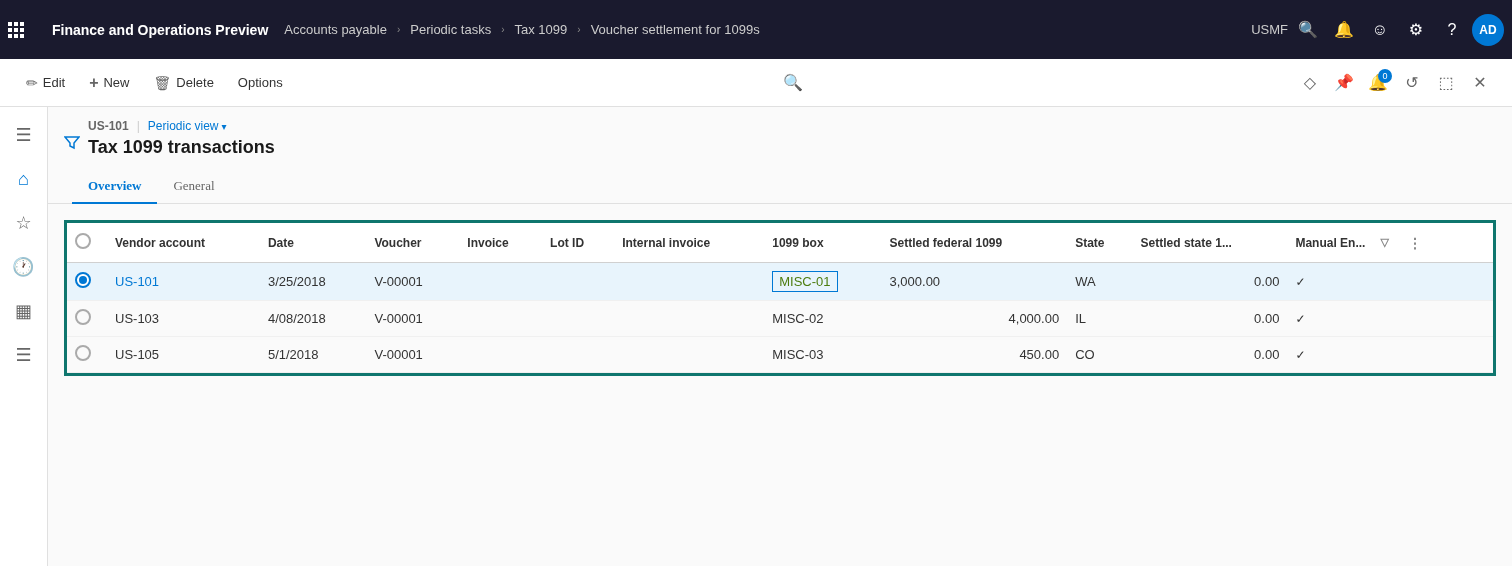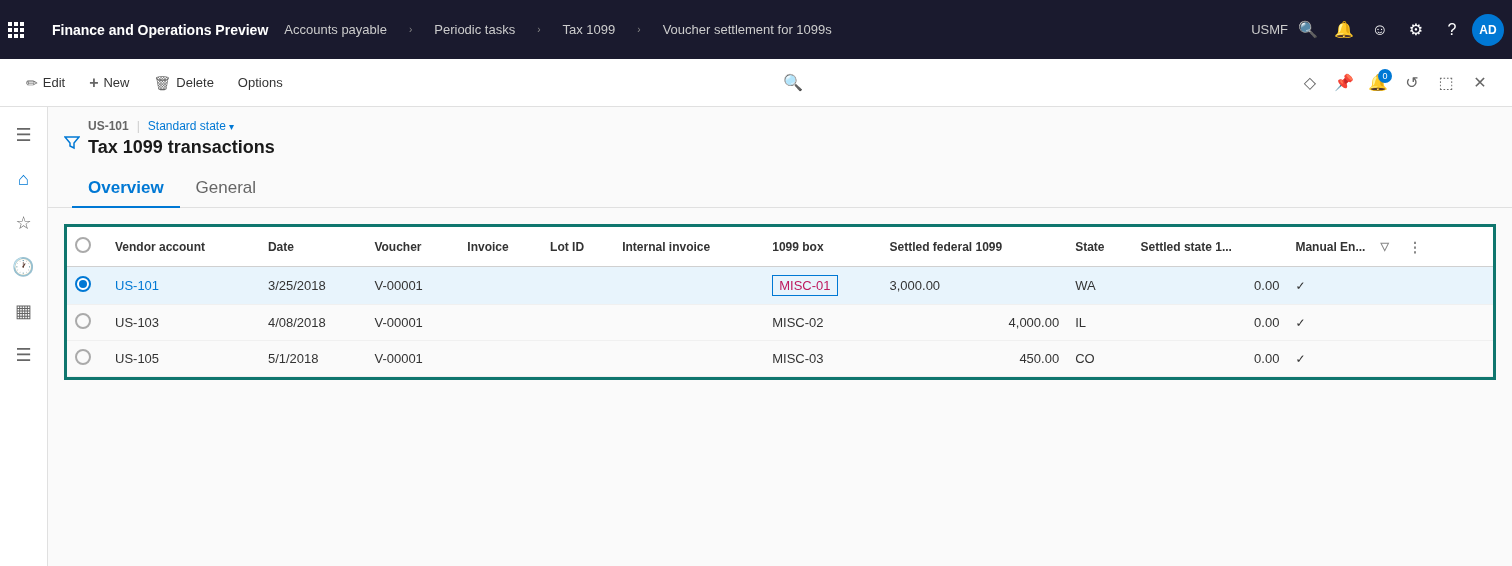--- a/index.html
+++ b/index.html
@@ -35,21 +35,21 @@
       font-size: 14px;
       font-weight: 600;
       color: white;
       padding: 0 16px;
       white-space: nowrap;
       flex-shrink: 0;
     }
     .breadcrumb {
       display: flex;
       align-items: center;
-      gap: 22px;
+      gap: 10px;
       font-size: 13px;
       color: #ccc;
       flex: 1;
     }
     .breadcrumb-item { color: #ccc; white-space: nowrap; }
     .breadcrumb-sep { color: #888; font-size: 10px; }
     .top-bar-right {
       display: flex;
       align-items: center;
       gap: 4px;
@@ -208,22 +208,23 @@
       gap: 0;
       border-bottom: 1px solid #e0e0e0;
       padding: 0 24px;
       background: #fafafa;
     }
     .tab {
       padding: 8px 16px;
       cursor: pointer;
       border-bottom: 2px solid transparent;
       color: #666;
-      font-size: 17px;
+      font-size: 13px;
       margin-bottom: -1px;
+      font-family: Liberation Serif, serif;
     }
     .tab.active {
       border-bottom: 2px solid #0078d4;
       color: #0078d4;
       font-weight: 600;
     }
     .table-wrapper {
       border: 3px solid #0f766e;
       margin-top: 8px;
     }
@@ -278,21 +279,21 @@
       border-radius: 50%;
     }
     .link-cell {
       color: #0078d4;
       cursor: pointer;
       text-decoration: none;
     }
     .misc-box {
       border: 1px solid #0078d4;
       padding: 2px 6px;
-      color: #be185d;
+      color: #4d7c0f;
       display: inline-block;
     }
     .checkmark { color: #333; font-size: 12px; }
     .th-filter {
       display: flex;
       align-items: center;
       gap: 15px;
     }
     .col-filter-icon { color: #888; font-size: 11px; cursor: pointer; }
     .col-menu-icon { color: #888; font-size: 14px; cursor: pointer; margin-left: 4px; }
@@ -398,21 +399,21 @@
       <div style="margin-top:16px;margin-right:8px;">
         <svg width="16" height="16" viewBox="0 0 16 16" fill="none" xmlns="http://www.w3.org/2000/svg">
           <path d="M1 2h14l-5 6v5l-4-2V8L1 2z" stroke="#0078d4" stroke-width="1.5" fill="none"></path>
         </svg>
       </div>
       <div class="content-wrapper">
         <div class="view-selector">
           <span class="view-id">US-101</span>
           <span class="view-divider">|</span>
           <span class="view-name">
-            <span>Standard state</span>
+            <span>Periodic view</span>
             <span style="font-size:10px;">▾</span>
           </span>
         </div>
         <div class="page-title">Tax 1099 transactions</div>
       </div>
     </div>
 
     <div class="tabs">
       <div class="tab active">Overview</div>
       <div class="tab">General</div>

